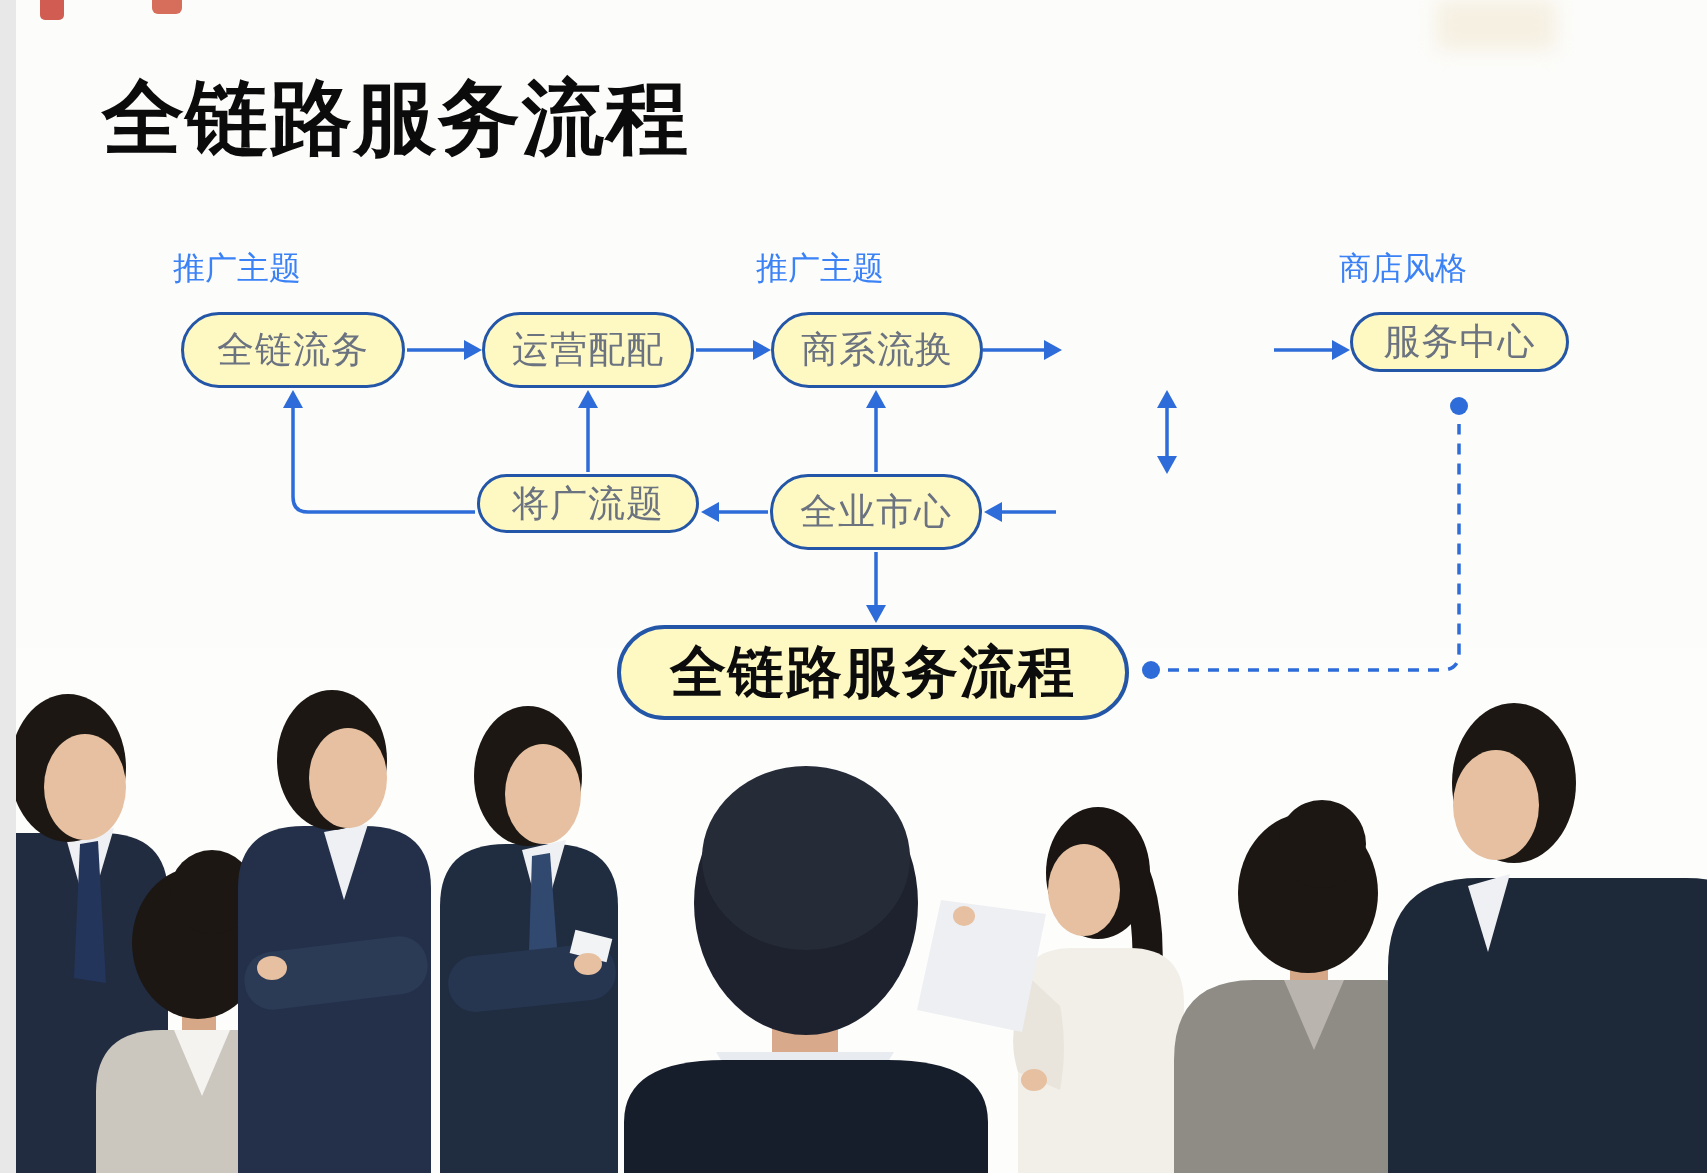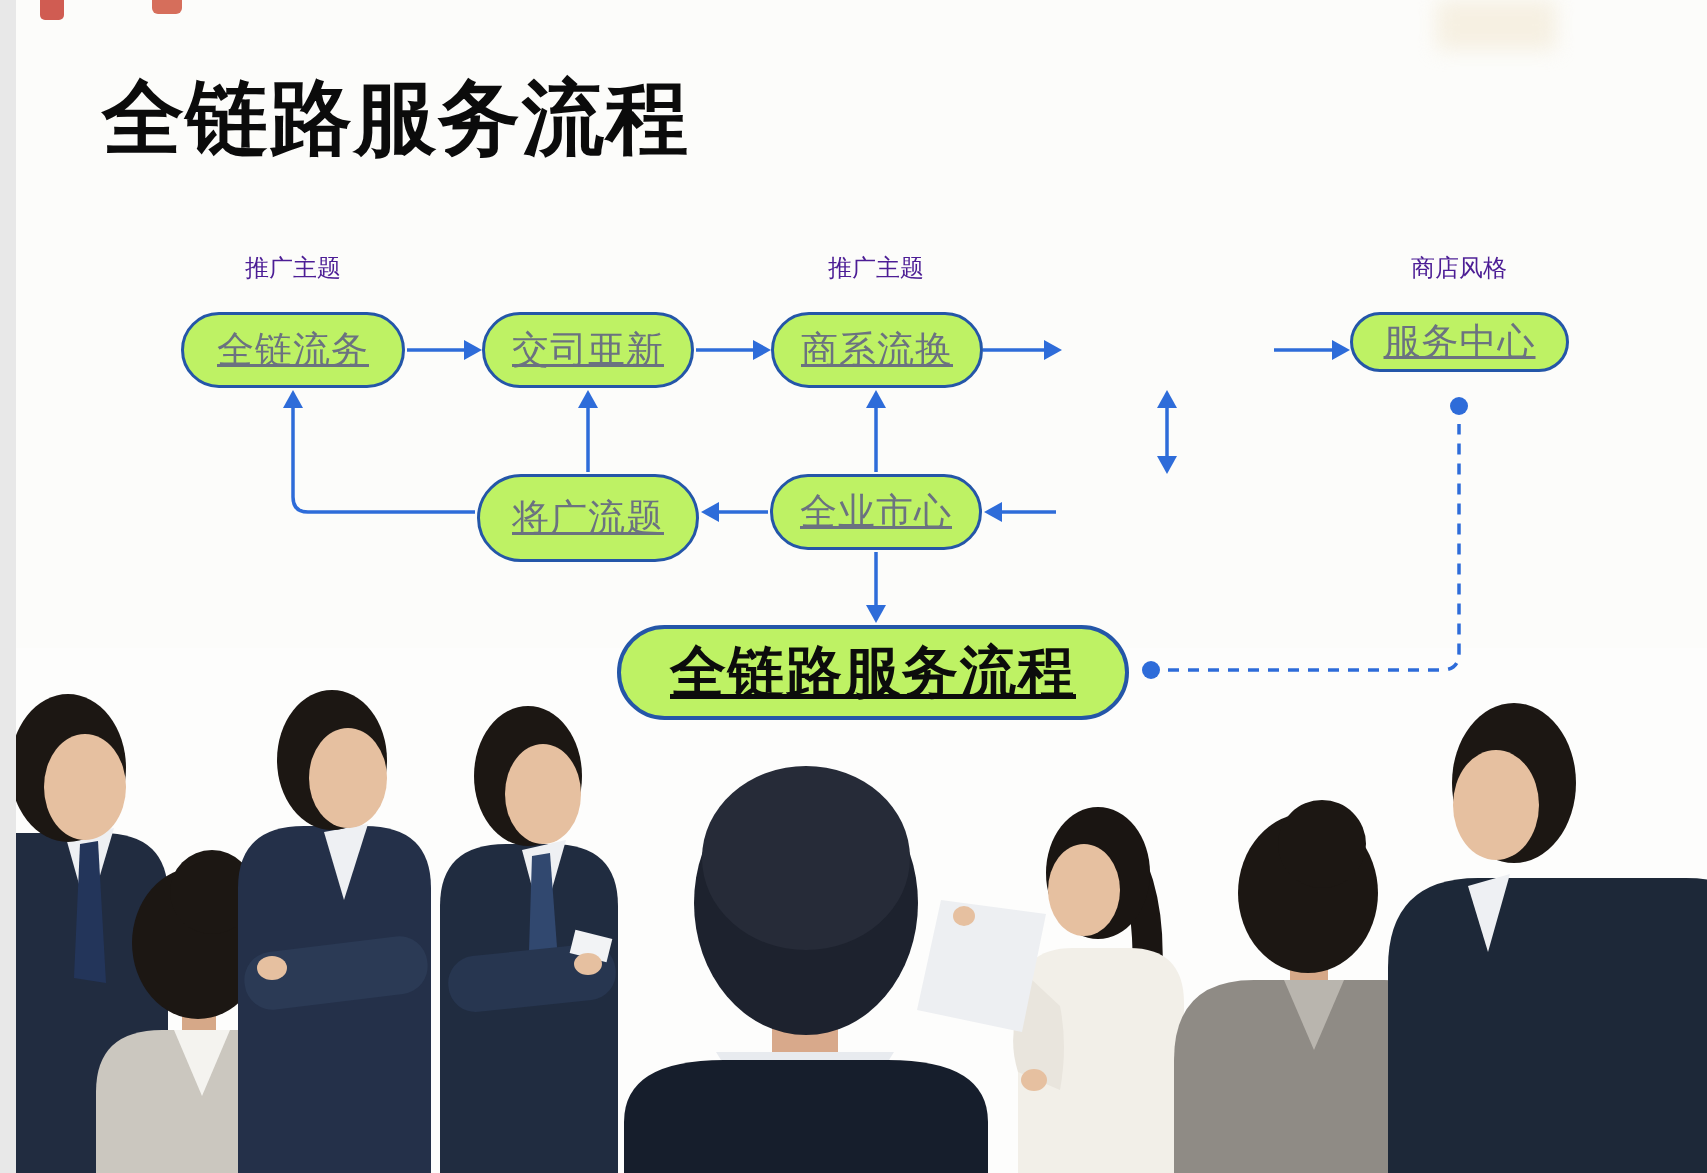--- a/index.html
+++ b/index.html
@@ -9,38 +9,38 @@
   }
   
   .title{
     position:absolute;left:86px;top:64px;margin:0;
     font-size:82px;font-weight:900;color:#0b0b0b;letter-spacing:2px;
     font-family:"DejaVu Sans",sans-serif;
   }
   
   .col-label{
     position:absolute;top:248px;width:240px;height:40px;
-    font-size:24px;color:#4c1d95;text-align:center;line-height:40px;
+    font-size:32px;color:#3b82f6;line-height:40px;
   }
   .col-label.l1{left:157px;}
   .col-label.l2{left:740px;}
   .col-label.l3{left:1323px;}
   
   .node{
     position:absolute;box-sizing:border-box;z-index:3;
-    border:3px solid #2456a8;border-radius:45px;background:#bef264;
+    border:3px solid #2456a8;border-radius:45px;background:#fef9c3;
     display:flex;align-items:center;justify-content:center;
-    color:#6b7280;font-size:37px;letter-spacing:1px;text-decoration:underline;
+    color:#6b7280;font-size:37px;letter-spacing:1px;
   }
   .n1{left:165px;top:312px;width:224px;height:76px;}
   .n2{left:466px;top:312px;width:212px;height:76px;}
   .n3{left:755px;top:312px;width:212px;height:76px;text-align:center;}
   .n4{left:1046px;top:312px;width:210px;height:76px;}
   .n5{left:1334px;top:312px;width:219px;height:60px;}
-  .n6{left:461px;top:474px;width:222px;height:88px;}
+  .n6{left:461px;top:474px;width:222px;height:59px;}
   .n7{left:754px;top:474px;width:212px;height:76px;}
   .n8{left:1042px;top:474px;width:218px;height:76px;}
   .summary{
     left:601px;top:625px;width:512px;height:95px;
     border-width:4px;border-radius:50px;
     font-size:56px;font-weight:900;color:#0c0c0c;letter-spacing:2px;
   }
   
   .connectors{position:absolute;left:0;top:0;z-index:2;pointer-events:none;}
   .photo{position:absolute;left:0;top:648px;width:1707px;height:525px;z-index:1;background:#fdfdfc;}
@@ -117,21 +117,21 @@
 
       <g>
         <circle cx="1135" cy="670" r="9" stroke="none"></circle>
         <path d="M 1152,670 L 1426,670 Q 1443,670 1443,653 L 1443,424" fill="none" stroke-dasharray="11 9"></path>
         <circle cx="1443" cy="406" r="9" stroke="none"></circle>
       </g>
     </g>
   </svg>
 
   <div class="node n1">全链流务</div>
-  <div class="node n2">交司亜新</div>
+  <div class="node n2">运营配配</div>
   <div class="node n3">商系流换</div>
   <div class="node n5">服务中心</div>
   <div class="node n6">将广流题</div>
   <div class="node n7">全业市心</div>
   <div class="node summary">全链路服务流程</div>
 
   <div class="photo">
     <svg width="1707" height="525" viewBox="0 0 1707 525">
 
       <g>

